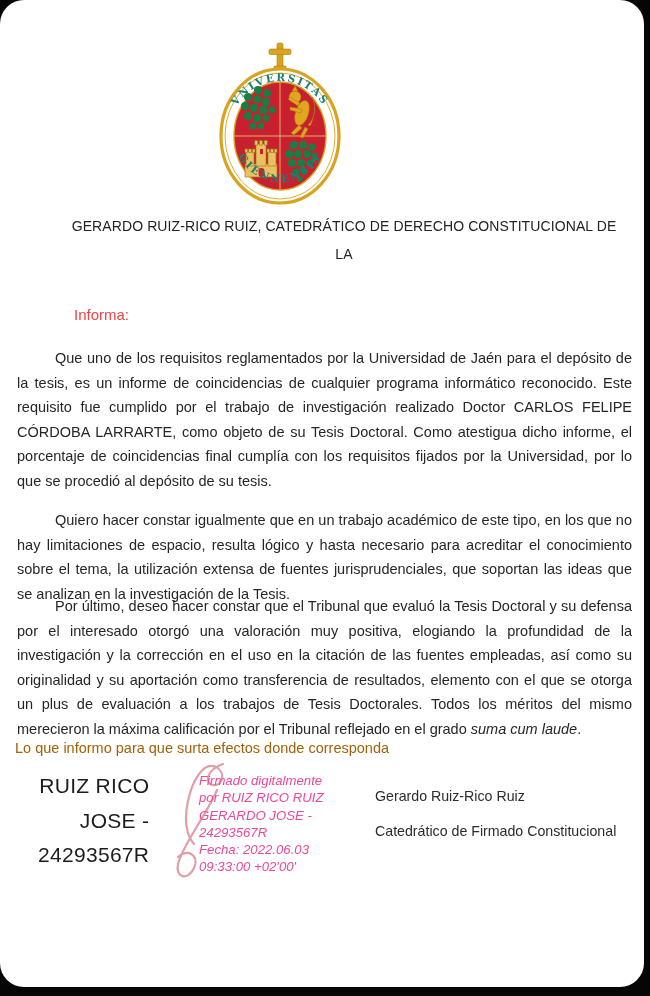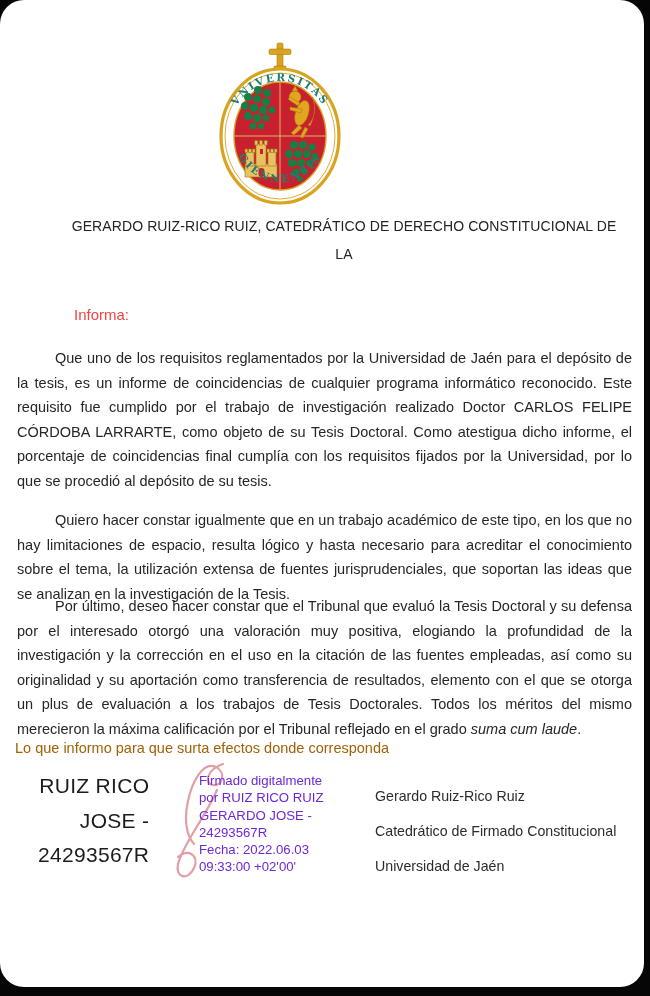--- a/index.html
+++ b/index.html
@@ -40,21 +40,21 @@
   }
   
   .stamp{
     position:absolute;left:38px;top:769px;
     font-size:21px;line-height:34.5px;color:#1c1c1c;letter-spacing:.3px;
   }
   .stamp span{display:block;text-align:right;}
   .flourish{position:absolute;left:163px;top:756px;width:78px;height:134px;}
   .digital{
     position:absolute;left:199px;top:772px;
-    font-size:13.2px;line-height:17.3px;color:#6d28d9;
+    font-size:13.2px;line-height:17.3px;color:#ec4899;font-style:italic;
   }
   .digital span{display:block;}
   .signer{
     position:absolute;left:375px;top:779px;
     font-size:14.2px;color:#2c2c2c;
   }
   .signer span{display:block;line-height:35px;}
 </style>
 </head>
 <body>
@@ -184,16 +184,15 @@
     <span>por RUIZ RICO RUIZ</span>
     <span>GERARDO JOSE -</span>
     <span>24293567R</span>
     <span>Fecha: 2022.06.03</span>
     <span>09:33:00 +02'00'</span>
   </div>
 
   <div class="signer">
     <span>Gerardo Ruiz-Rico Ruiz</span>
     <span>Catedrático de Firmado Constitucional</span>
-    <span>Universidad de Jaén</span>
   </div>
 
 </div>
 
 </body></html>

